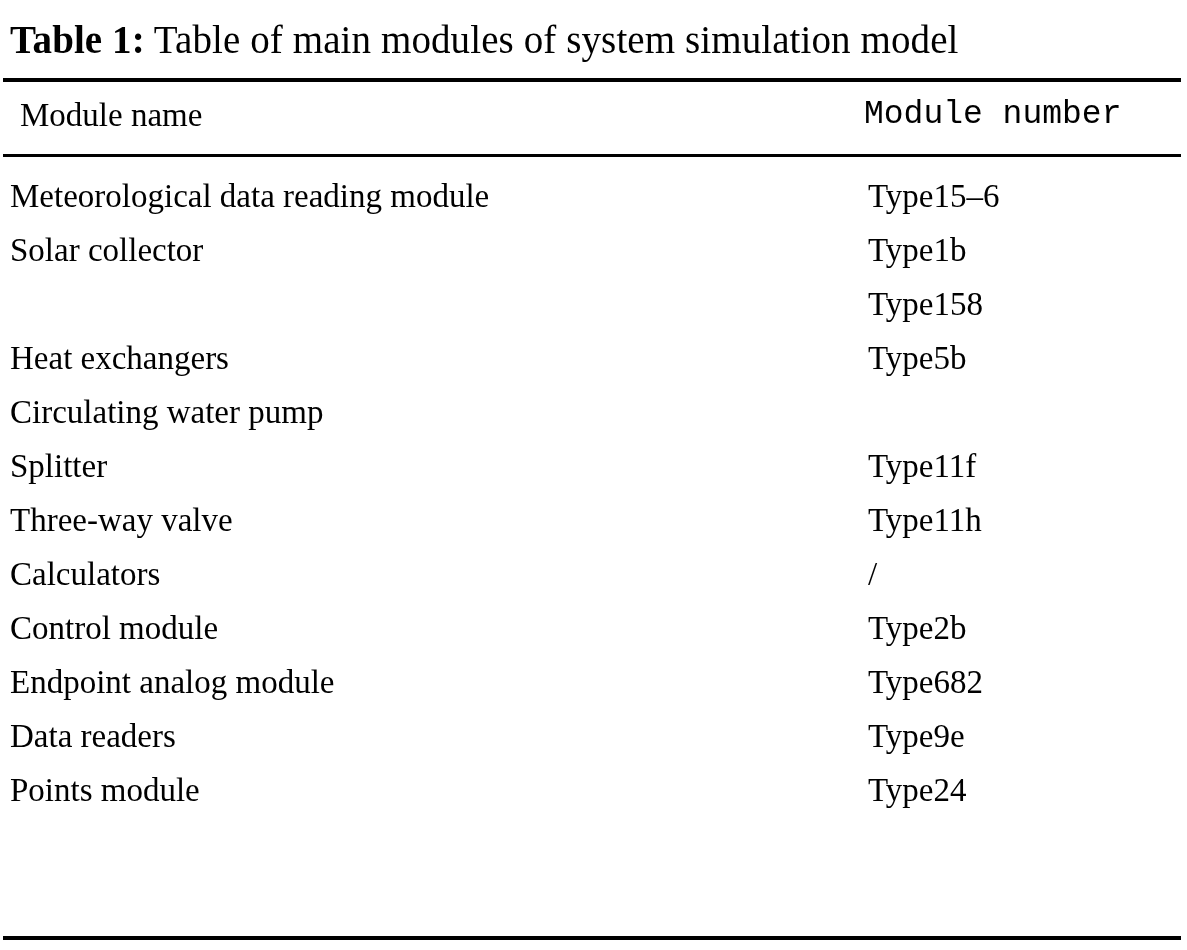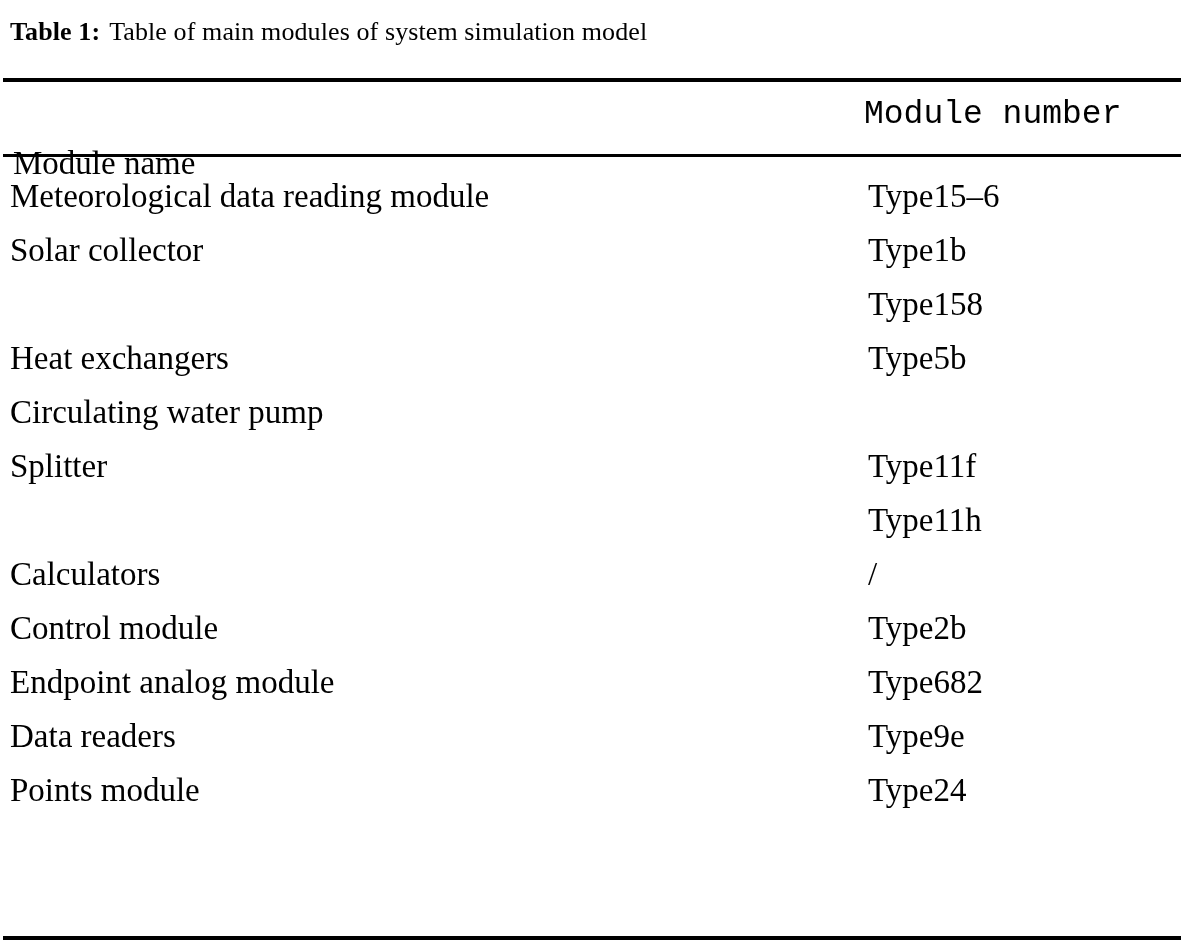--- a/index.html
+++ b/index.html
@@ -20,23 +20,23 @@
     position: relative;
     width: 1187px;
     height: 950px;
     box-sizing: border-box;
   }
 
   
   .caption {
     position: absolute;
     left: 10px;
-    top: 10px;
+    top: 18px;
     width: 1172px;
-    font-size: 26px;
+    font-size: 39px;
     line-height: 44px;
     white-space: nowrap;
     letter-spacing: 0.1px;
   }
   .caption-label {
     font-weight: bold;
   }
   .caption-text {
     font-weight: normal;
     margin-left: 9px;
@@ -54,21 +54,21 @@
   .rule-bottom { top: 936px; height: 4px; }
 
   
   .hdr {
     position: absolute;
     top: 97px;
     font-size: 33px;
     line-height: 36px;
     white-space: nowrap;
   }
-  .hdr-name { left: 13px; margin-top: 48px; }
+  .hdr-name { left: 20px; }
   .hdr-num  { left: 864px; font-family: Liberation Mono, monospace; }
 
   
   #body-rows {
     position: absolute;
     left: 0;
     top: 174px;
     width: 1187px;
   }
   .row {
@@ -119,20 +119,21 @@
         <div class="cell cell-num">Type5b</div>
       </div>
       <div class="row">
         <div class="cell cell-name">Circulating water pump</div>
       </div>
       <div class="row">
         <div class="cell cell-name">Splitter</div>
         <div class="cell cell-num">Type11f</div>
       </div>
       <div class="row">
+        <div class="cell cell-name">Three-way valve</div>
         <div class="cell cell-num">Type11h</div>
       </div>
       <div class="row">
         <div class="cell cell-name">Calculators</div>
         <div class="cell cell-num">/</div>
       </div>
       <div class="row">
         <div class="cell cell-name">Control module</div>
         <div class="cell cell-num">Type2b</div>
       </div>

